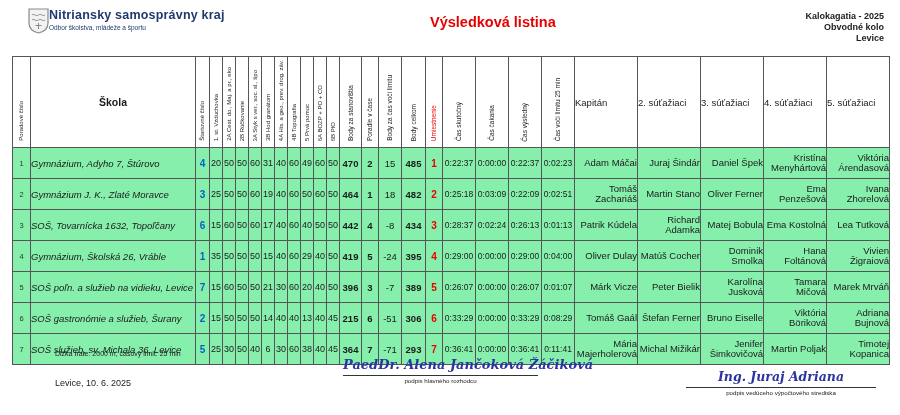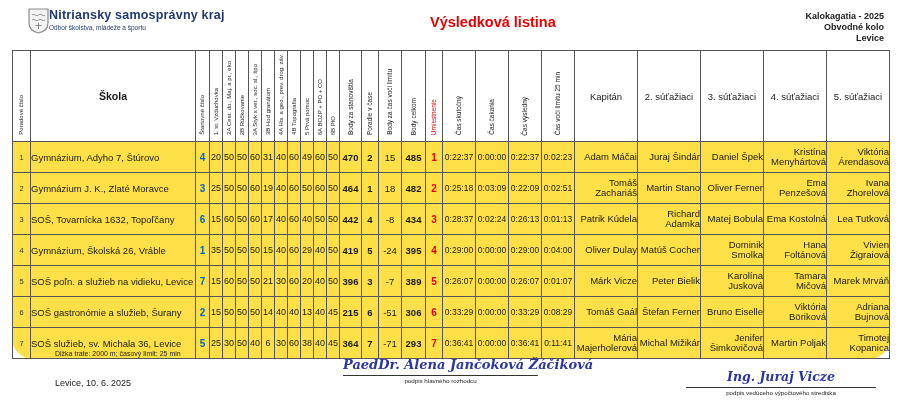--- a/index.html
+++ b/index.html
@@ -8,37 +8,37 @@
 
   
   .org{position:absolute;left:28px;top:8px;display:flex;align-items:flex-start;}
   .org-title{font-size:12.5px;font-weight:bold;color:#1f3a6e;letter-spacing:.2px;}
   .org-sub{font-size:6.5px;color:#1f3a6e;margin-top:2px;}
   .doc-title{position:absolute;left:430px;top:14px;font-size:14.5px;font-weight:bold;color:#e80000;}
   .event{position:absolute;right:16px;top:11px;text-align:right;font-size:9px;font-weight:bold;
          color:#222;line-height:11px;}
 
   
-  table.results{position:absolute;left:12px;top:50px;border-collapse:collapse;table-layout:fixed;
-                width:877px;background:#fde047;border-radius:21px;}
+  table.results{position:absolute;left:12px;top:56px;border-collapse:collapse;table-layout:fixed;
+                width:877px;background:#86efac;}
   table.results th,table.results td{border:1px solid #555;padding:0;overflow:hidden;}
   thead tr{height:68px;}
   th{font-weight:normal;background:#fff;}
   th.rot{vertical-align:bottom;}
   .vtext{display:inline-block;writing-mode:vertical-rl;transform:rotate(180deg);
          white-space:nowrap;font-size:6px;line-height:1.1;color:#222;padding:2px 0 3px 0;}
   .vtext.mid{font-size:6.5px;}
   .vtext.red{color:#e80000;}
   th.h-school{font-size:10.5px;font-weight:bold;text-align:center;vertical-align:middle;}
-  th.h-member{font-size:9.5px;text-align:center;vertical-align:middle;color:#222;}
+  th.h-member{font-size:9.5px;text-align:left;vertical-align:middle;color:#222;}
 
   tbody tr{height:31px;}
   tbody td{text-align:center;font-size:9.5px;color:#1a1a1a;vertical-align:middle;}
   td.c-rank{font-size:7.5px;color:#333;}
-  td.c-school{text-align:left;padding-left:4px;font-size:9.5px;white-space:nowrap;}
+  td.c-school{text-align:left;padding-left:4px;font-size:9.5px;white-space:nowrap;font-style:italic;}
   td.c-start{color:#0063cc;font-weight:bold;font-size:10px;}
   td.c-score{font-size:9px;}
   td.c-b{font-weight:bold;}
   td.c-n{font-size:9.5px;}
   td.c-place{color:#e80000;font-weight:bold;font-size:10px;}
   td.c-time{font-size:8.5px;}
   td.c-member{font-size:9.5px;line-height:10.5px;padding:0 2px;text-align:right;}
 
   
   .track-note{position:absolute;left:55px;top:350px;font-size:7px;color:#222;}
@@ -349,18 +349,18 @@
   <div class="track-note">Dĺžka trate: 2000 m; časový limit: 25 min</div>
   <div class="place-date">Levice, 10. 6. 2025</div>
 
   <div class="sig sig-left">
     <div class="sig-name">PaedDr. Alena Jančoková Žáčiková</div>
     <div class="sig-line"></div>
     <div class="sig-cap">podpis hlavného rozhodcu</div>
   </div>
 
   <div class="sig sig-right">
-    <div class="sig-name">Ing. Juraj Vicze</div>
+    <div class="sig-name">Ing. Juraj Adriana</div>
     <div class="sig-line"></div>
     <div class="sig-cap">podpis vedúceho výpočtového strediska</div>
   </div>
 
 </div>
 
 </body></html>

